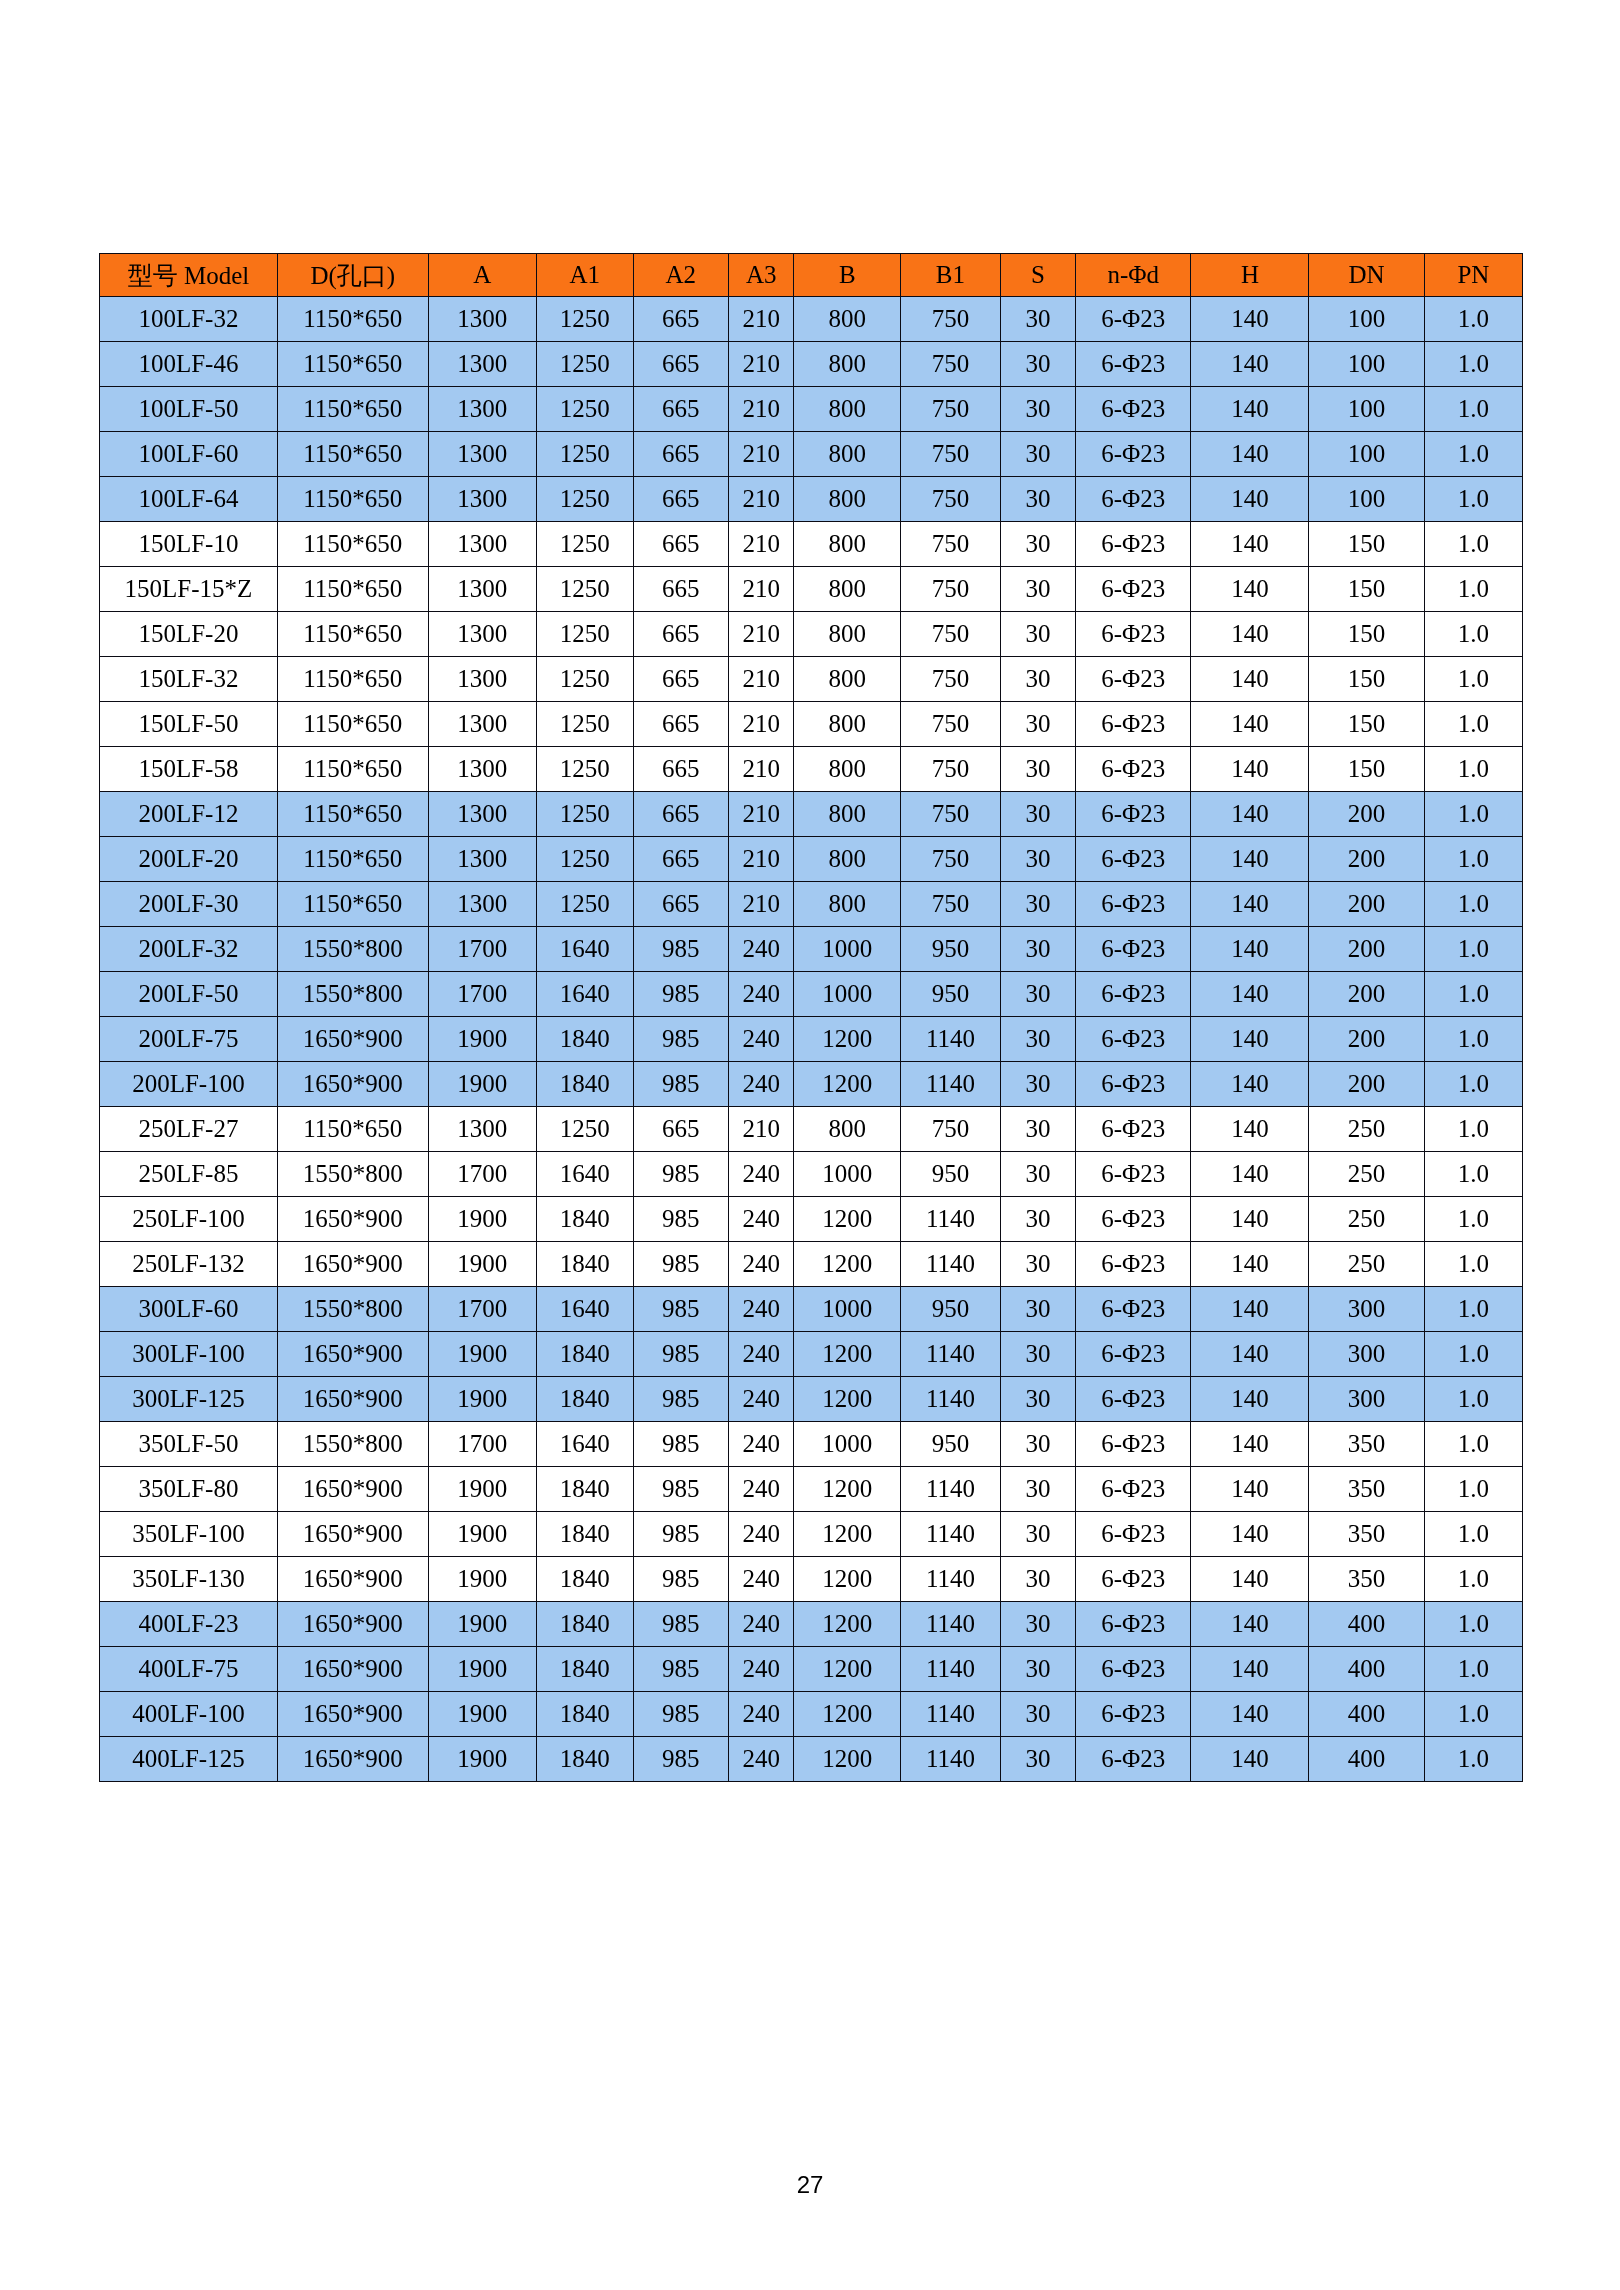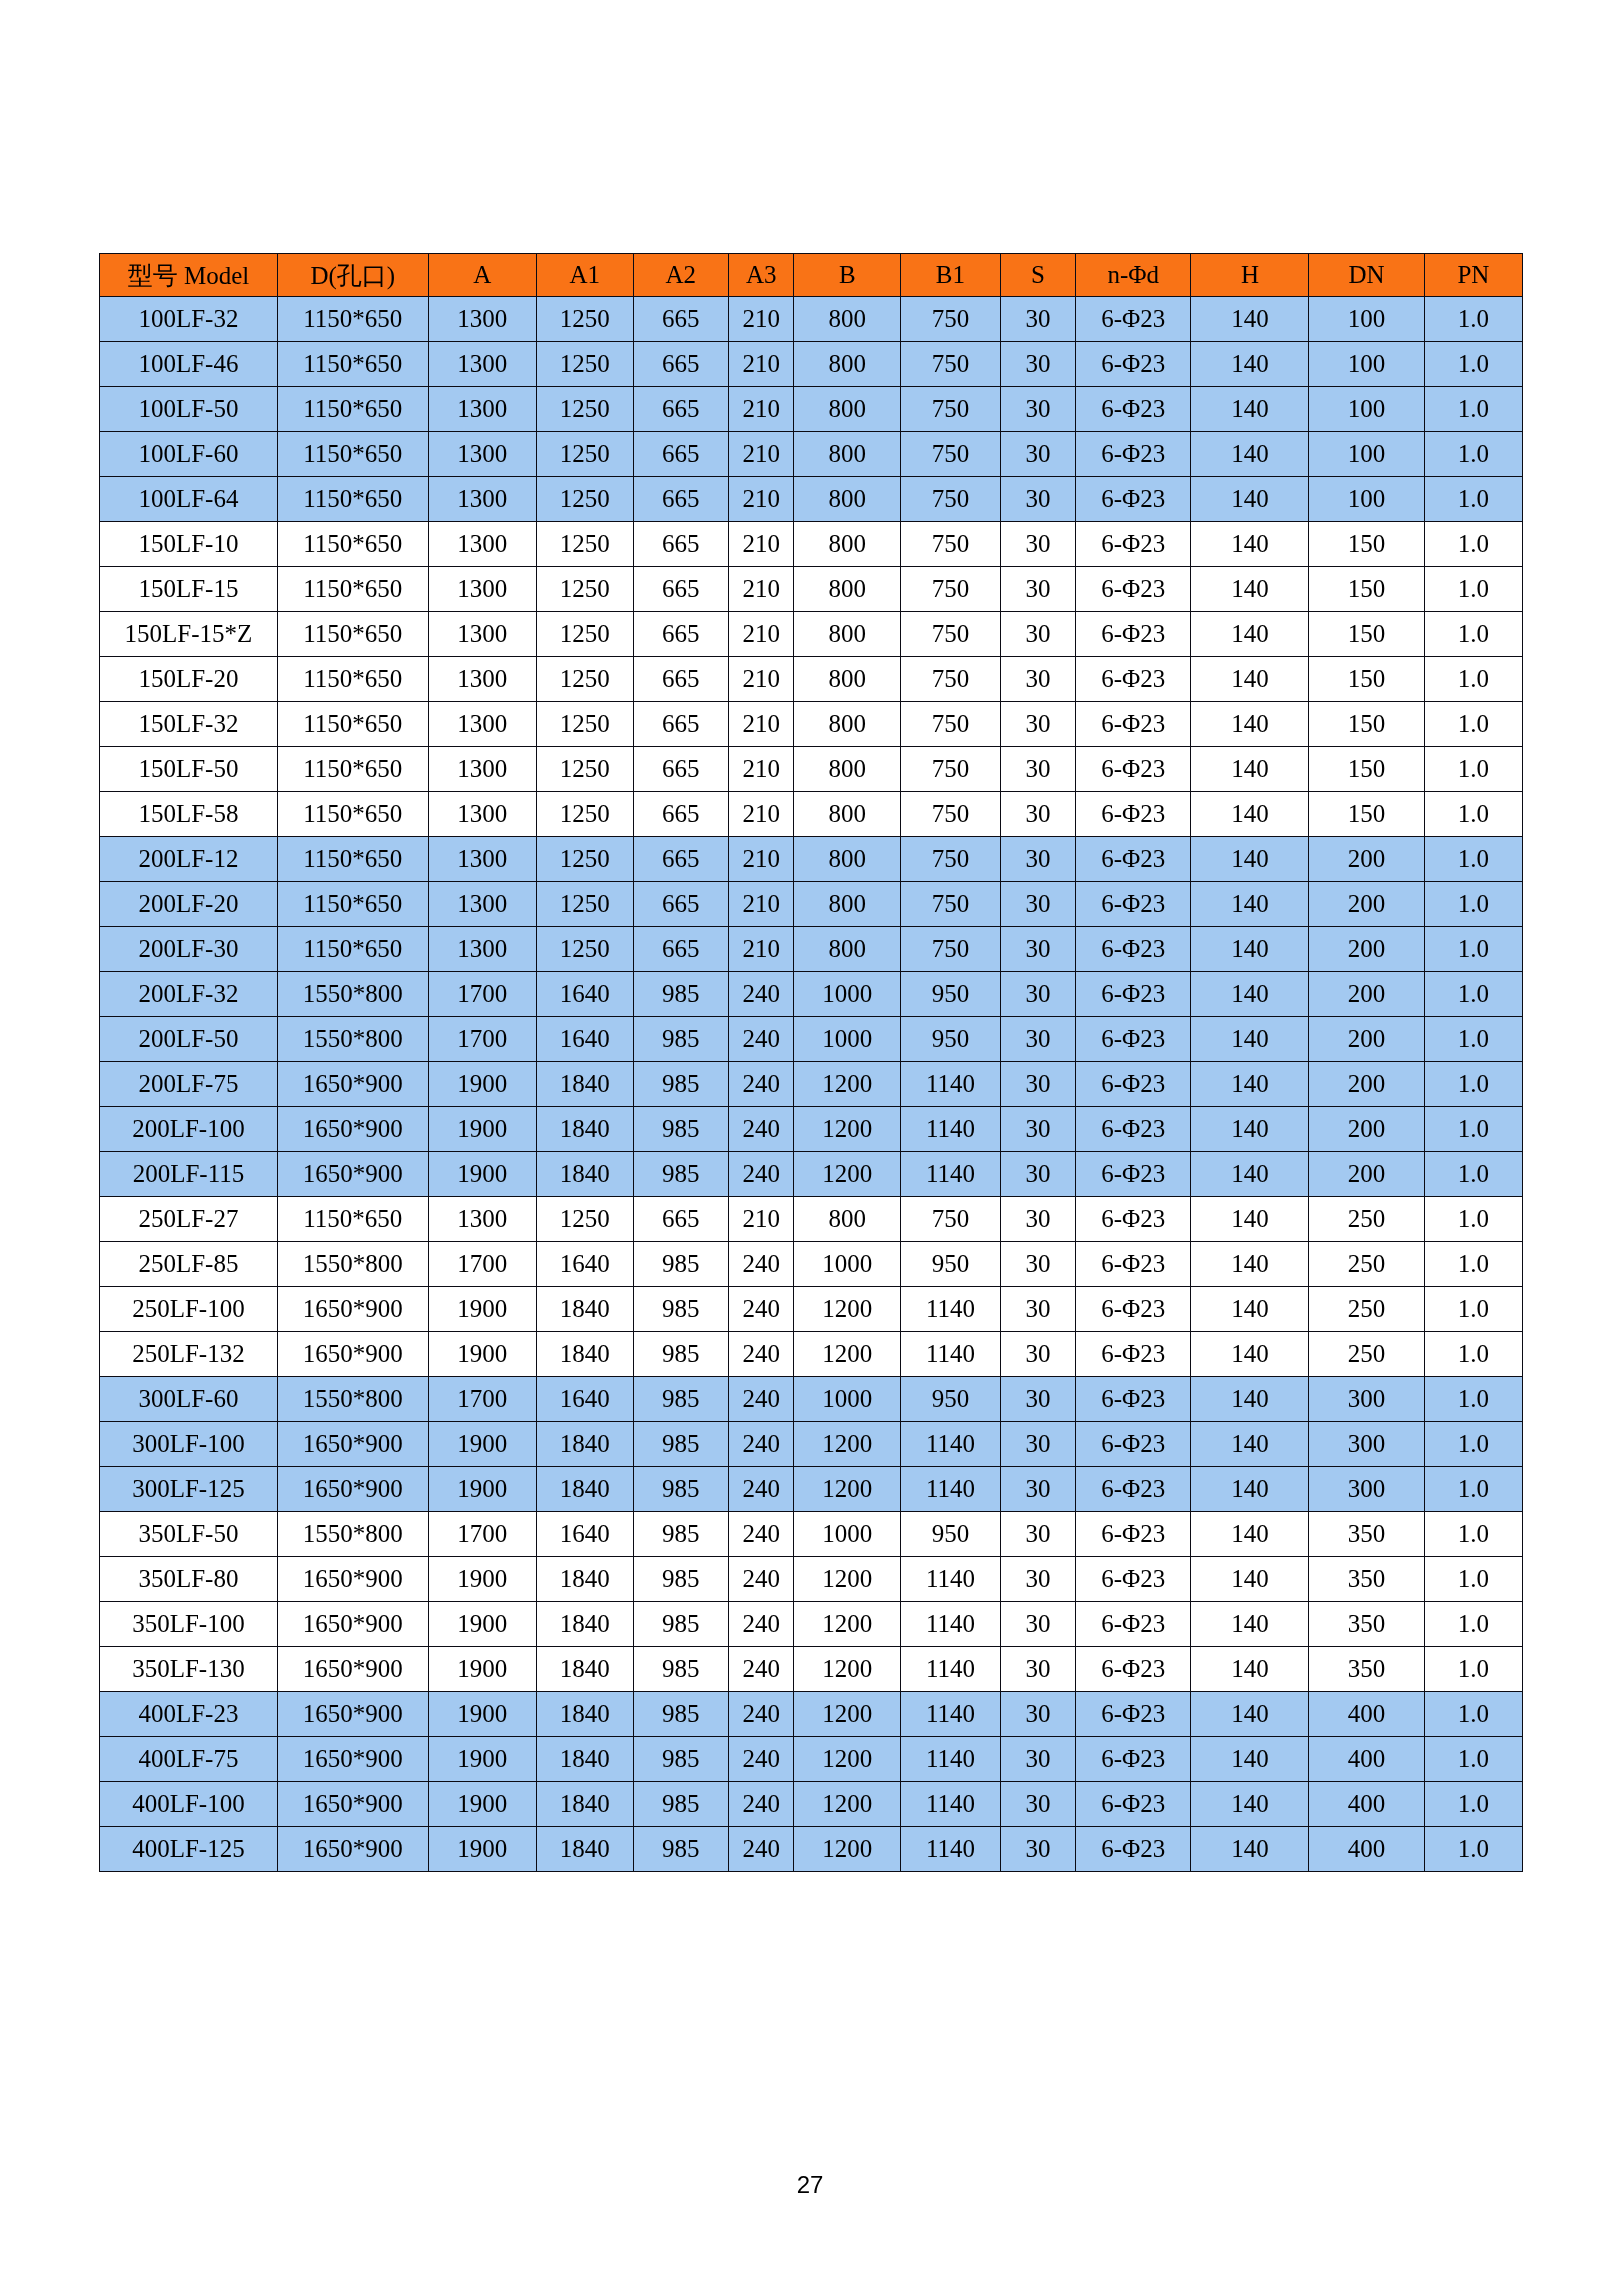--- a/index.html
+++ b/index.html
@@ -177,35 +177,20 @@
         <td>210</td>
         <td>800</td>
         <td>750</td>
         <td>30</td>
         <td>6-Φ23</td>
         <td>140</td>
         <td>150</td>
         <td>1.0</td>
       </tr>
       <tr>
-        <td>150LF-15</td>
-        <td>1150*650</td>
-        <td>1300</td>
-        <td>1250</td>
-        <td>665</td>
-        <td>210</td>
-        <td>800</td>
-        <td>750</td>
-        <td>30</td>
-        <td>6-Φ23</td>
-        <td>140</td>
-        <td>150</td>
-        <td>1.0</td>
-      </tr>
-      <tr>
         <td>150LF-15*Z</td>
         <td>1150*650</td>
         <td>1300</td>
         <td>1250</td>
         <td>665</td>
         <td>210</td>
         <td>800</td>
         <td>750</td>
         <td>30</td>
         <td>6-Φ23</td>
@@ -358,35 +343,20 @@
         <td>1200</td>
         <td>1140</td>
         <td>30</td>
         <td>6-Φ23</td>
         <td>140</td>
         <td>200</td>
         <td>1.0</td>
       </tr>
       <tr class="shaded">
         <td>200LF-100</td>
-        <td>1650*900</td>
-        <td>1900</td>
-        <td>1840</td>
-        <td>985</td>
-        <td>240</td>
-        <td>1200</td>
-        <td>1140</td>
-        <td>30</td>
-        <td>6-Φ23</td>
-        <td>140</td>
-        <td>200</td>
-        <td>1.0</td>
-      </tr>
-      <tr class="shaded">
-        <td>200LF-115</td>
         <td>1650*900</td>
         <td>1900</td>
         <td>1840</td>
         <td>985</td>
         <td>240</td>
         <td>1200</td>
         <td>1140</td>
         <td>30</td>
         <td>6-Φ23</td>
         <td>140</td>

